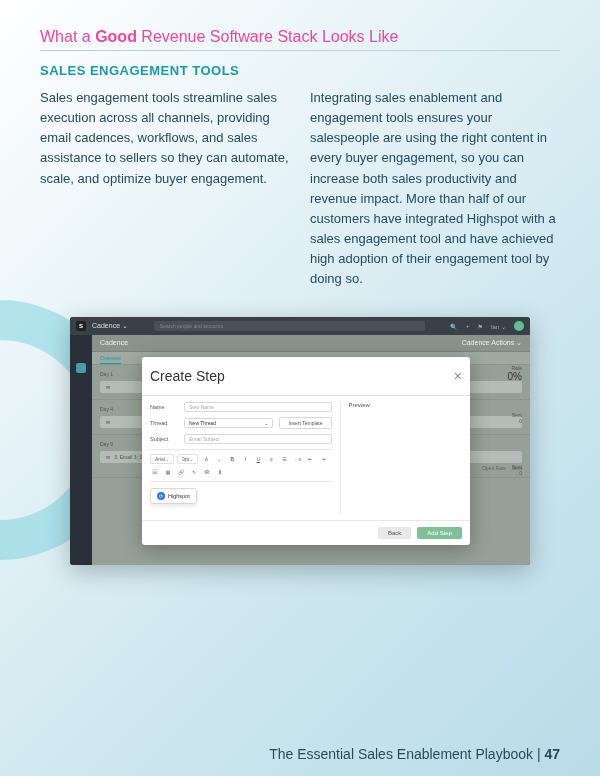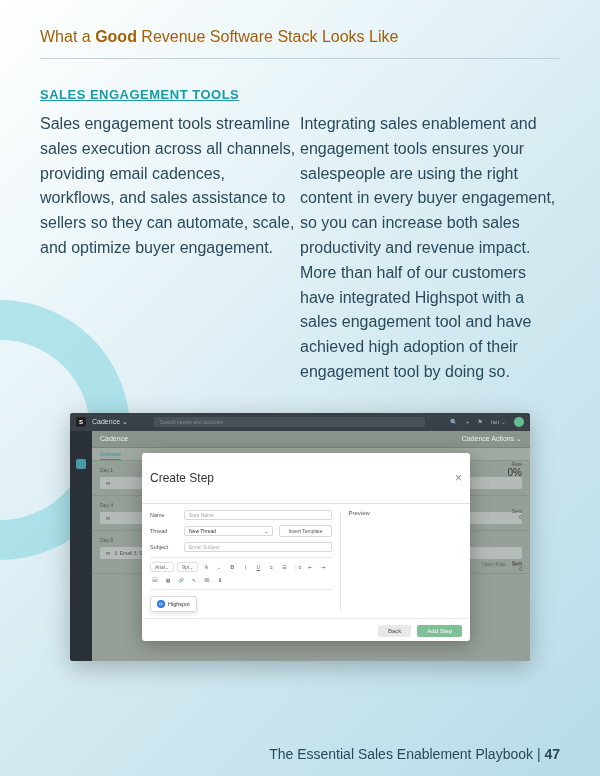--- a/index.html
+++ b/index.html
@@ -22,37 +22,37 @@
     z-index: 0;
   }
   .page-content {
     position: relative;
     z-index: 1;
     padding: 28px 40px 20px 40px;
   }
   .page-title {
     font-size: 16px;
     font-weight: 300;
-    color: #a16207;
-    padding-bottom: 12px;
+    color: #ec4899;
+    padding-bottom: 4px;
     border-bottom: 1px solid #c0d0d8;
-    margin-bottom: 28px;
+    margin-bottom: 12px;
   }
   .page-title .bold { font-weight: 700; }
   .section-heading {
     font-size: 13px;
     font-weight: 700;
     color: #1a9aa8;
     letter-spacing: 0.5px;
     margin-bottom: 10px;
-    text-decoration: underline;
   }
   .two-col {
     display: flex;
-    font-size: 16px;
+    gap: 20px;
+    font-size: 13px;
     line-height: 1.55;
     color: #2a4a5a;
     justify-content: flex-end;
   }
   .two-col > div { flex: 1; }
   .screenshot-wrap {
     margin-top: 28px;
     position: relative;
     z-index: 2;
   }
@@ -119,21 +119,21 @@
   .right-col .pct { font-size:10px; color:#333; }
   .right-col .sent { margin-top:30px; }
   .right-col .sent + .sent { margin-top:40px; }
   
   .modal {
     position:absolute; top:22px; left:50px; right:60px; bottom:20px;
     background:#fff; border-radius:3px; box-shadow:0 4px 20px rgba(0,0,0,0.3);
     display:flex; flex-direction:column;
   }
   .modal-header {
-    padding:18px 8px; font-size:12px; color:#333; display:flex;
+    padding:11px 8px; font-size:14px; color:#333; display:flex;
     justify-content:space-between; border-bottom:1px solid #e0e0e0;
   }
   .modal-close { color:#888; cursor:default; }
   .modal-body { flex:1; display:flex; padding:6px 8px; gap:8px; }
   .modal-left { flex:1.6; }
   .modal-right { flex:1; border-left:1px solid #e8e8e8; padding-left:8px; }
   .form-row { display:flex; align-items:center; gap:6px; margin-bottom:5px; font-size:5.5px; }
   .form-row label { width:28px; color:#555; }
   .form-row .field {
     flex:1; height:10px; border:1px solid #d8d8d8; border-radius:2px;

